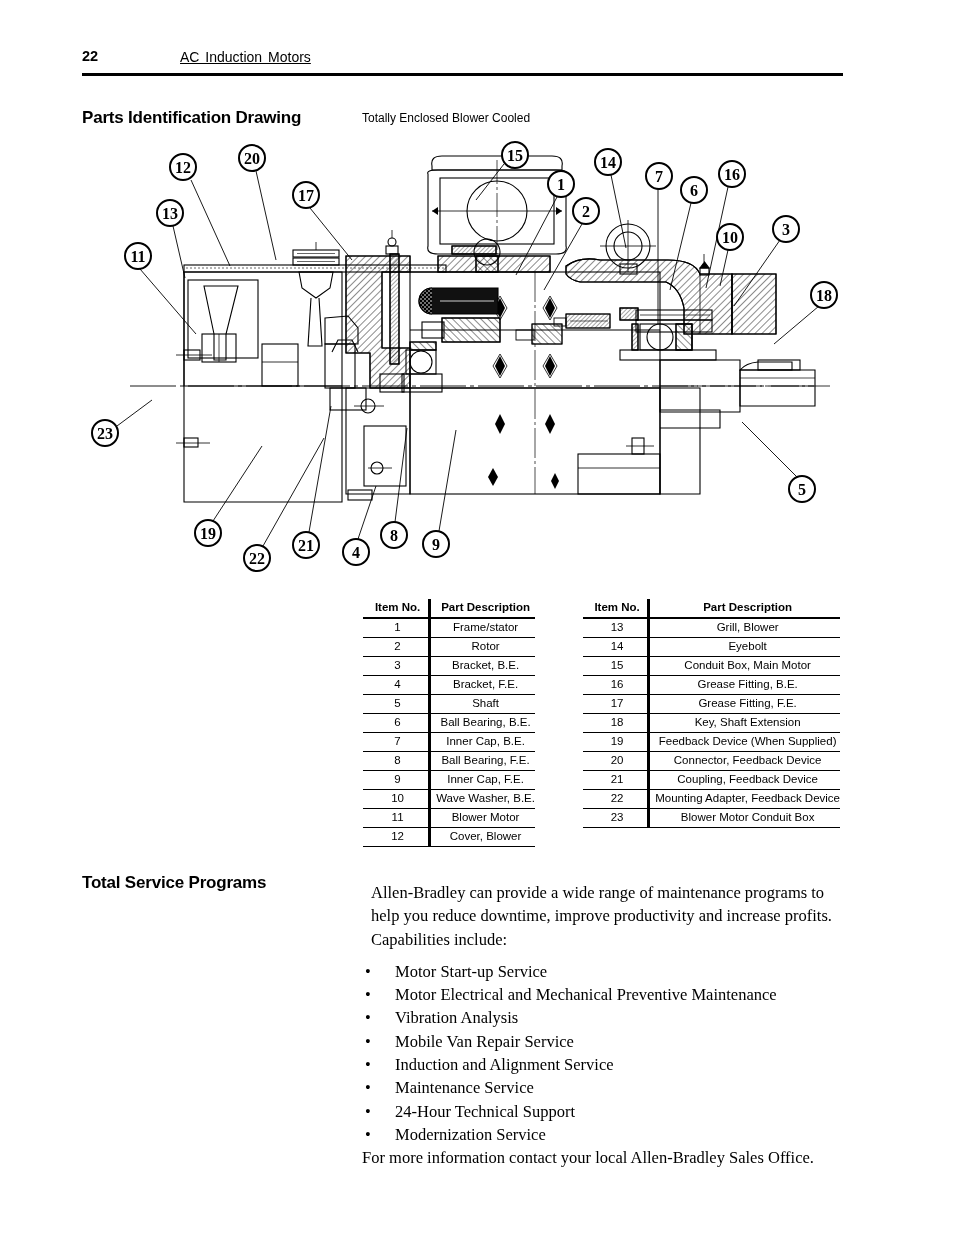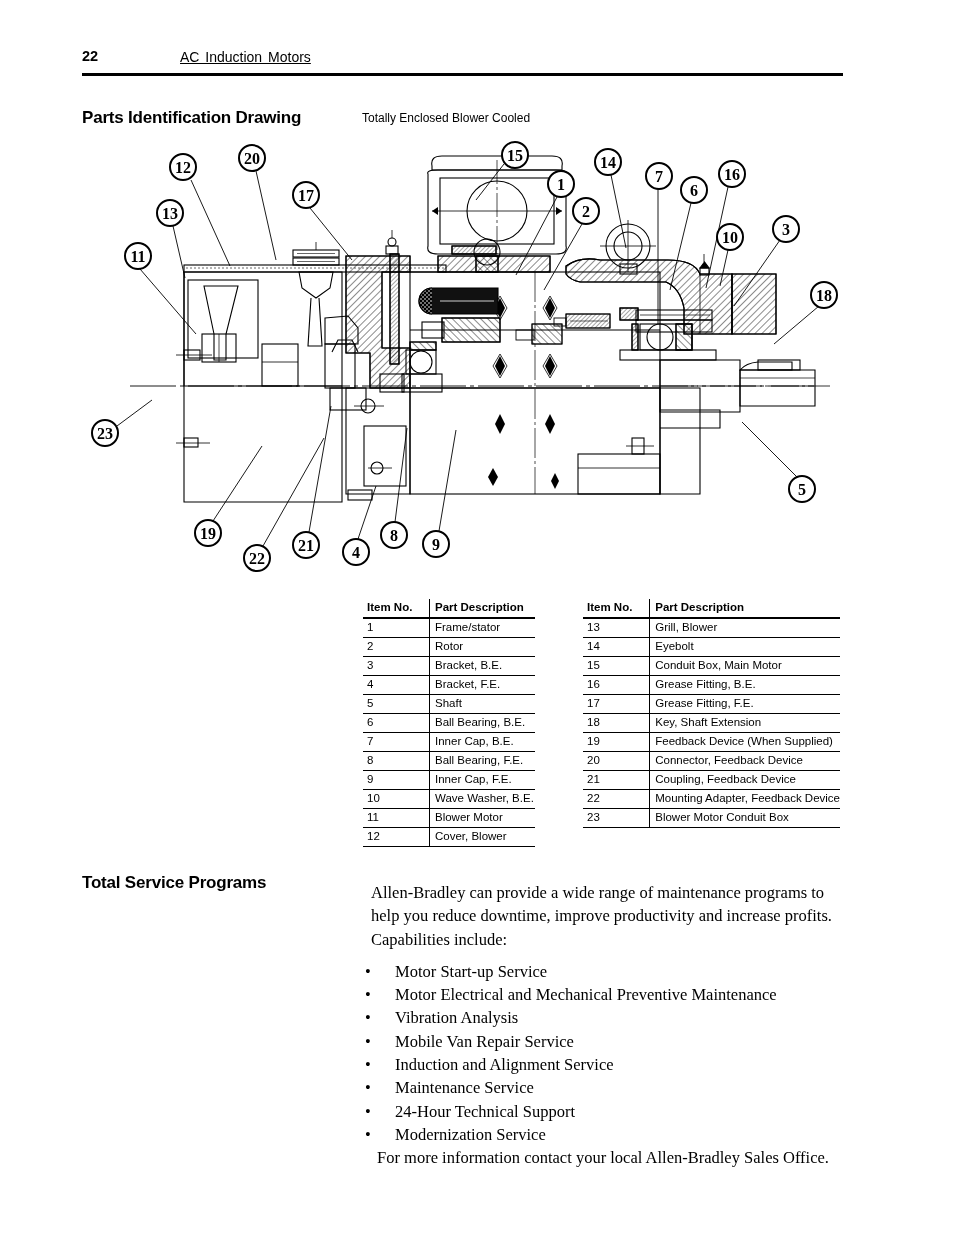--- a/index.html
+++ b/index.html
@@ -83,34 +83,34 @@
     border-collapse: collapse;
     font-size: 11.5px;
     font-family: "Liberation Sans", sans-serif;
   }
   #parts-table-left  { left: 363px; top: 599px; width: 172px; }
   #parts-table-right { left: 583px; top: 599px; width: 257px; }
 
   .parts-table th,
   .parts-table td {
     padding: 1px 0 2px 4px;
-    text-align: left;
+    text-align: center;
     vertical-align: top;
     line-height: 15px;
     border-bottom: 1px solid #000;
     white-space: nowrap;
   }
   .parts-table thead th {
     font-weight: bold;
     font-size: 11.5px;
     border-bottom: 2.5px solid #000;
     padding-bottom: 2px;
   }
   .parts-table .col-item { width: 62px; }
-  .parts-table .col-desc { border-left: 1px solid #000000; padding-left: 5px; }
+  .parts-table .col-desc { border-left: 3px solid #000000; padding-left: 5px; }
   #parts-table-right .col-item { width: 64px; }
 
   
   #tsp-heading {
     position: absolute;
     left: 82px;
     top: 873px;
     font-size: 17px;
     font-weight: bold;
     letter-spacing: -0.2px;
@@ -134,21 +134,21 @@
     position: relative;
     padding-left: 33px;
     line-height: 23.3px;
   }
   #tsp-list li .bullet {
     position: absolute;
     left: 3px;
     top: 0;
     font-size: 16.5px;
   }
-  #tsp-outro { margin: 0; text-align: center; }
+  #tsp-outro { margin: 0; }
 </style>
 </head>
 <body>
 
 <div id="page-header">
   <div id="page-number">22</div>
   <div id="header-title">AC Induction Motors</div>
 </div>
 <div id="header-rule"></div>
 

